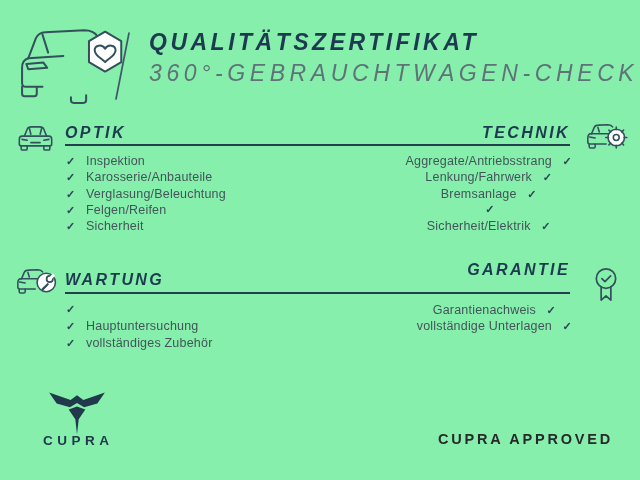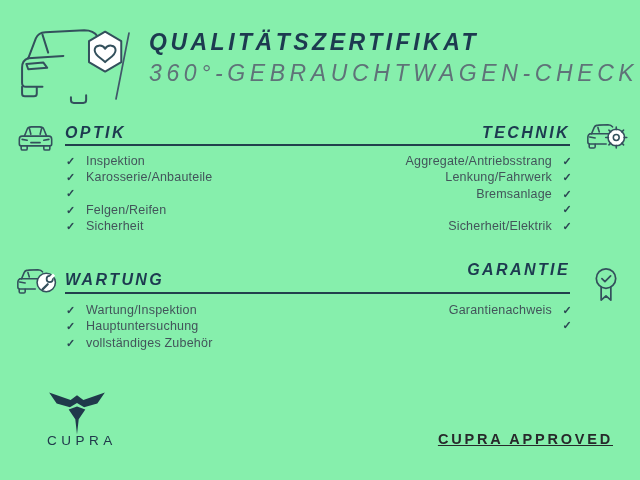--- a/index.html
+++ b/index.html
@@ -37,38 +37,37 @@
 
   
   ul.checklist { list-style:none; margin:0; padding:0; position:absolute; }
   ul.checklist.left  { left:65px; }
   ul.checklist.right { right:68px; }
   ul.checklist li {
     display:flex; align-items:baseline; gap:8px; height:16.3px;
     font-size:12.5px; letter-spacing:0.2px; color:#42545a; white-space:nowrap;
   }
   ul.checklist.left li  { justify-content:flex-start; padding-left:1px; }
-  ul.checklist.right li { justify-content:flex-end; }
+  ul.checklist.right li { justify-content:center; }
   .chk {
     font-size:11px; font-weight:700; color:#2c4854; width:12px; flex:0 0 auto;
   }
   ul.checklist.right .chk { text-align:right; }
 
   
   .ftr-emblem { position:absolute; left:47px; top:389px; }
   .ftr-wordmark {
-    position:absolute; left:43px; top:433px; width:78px; text-align:center;
-    font-size:13.5px; font-weight:400; letter-spacing:4.5px; color:#20394b;
+    position:absolute; left:43px; top:433px; width:78px; text-align:left;
+    font-size:13.5px; font-weight:700; letter-spacing:4.5px; color:#20394b;
     white-space:nowrap;
   }
   .ftr-approved {
     position:absolute; right:27px; top:431px;
     font-size:14.5px; font-weight:700; letter-spacing:2.8px; color:#27292b;
     white-space:nowrap;
-    text-decoration:underline;
   }
 </style>
 </head>
 <body>
 
 <div class="page">
 
   <div class="hdr-logo">
     <svg width="112" height="84" viewBox="0 0 118 88">
       <g class="stroke-ico" stroke-width="2.1">
@@ -137,20 +136,21 @@
     <li>
       <span class="chk">✓</span>
       <span>Inspektion</span>
     </li>
     <li>
       <span class="chk">✓</span>
       <span>Karosserie/Anbauteile</span>
     </li>
     <li>
       <span class="chk">✓</span>
+      <span>Verglasung/Beleuchtung</span>
     </li>
     <li>
       <span class="chk">✓</span>
       <span>Felgen/Reifen</span>
     </li>
     <li>
       <span class="chk">✓</span>
       <span>Sicherheit</span>
     </li>
   </ul>
@@ -205,38 +205,38 @@
         <path d="M8.5 19.5 L8.5 31.5 L13 27.5 L17.5 31.5 L17.5 19.5"></path>
       </g>
     </svg>
   </div>
 
   <div class="underline" style="top:292px;"></div>
 
   <ul class="checklist left" style="top:303px;">
     <li>
       <span class="chk">✓</span>
-      <span>Wartung/Inspektion</span>
     </li>
     <li>
       <span class="chk">✓</span>
       <span>Hauptuntersuchung</span>
     </li>
     <li>
       <span class="chk">✓</span>
       <span>vollständiges Zubehör</span>
     </li>
   </ul>
 
   <ul class="checklist right" style="top:303px;margin-left:20px;">
     <li>
       <span>Garantienachweis</span>
       <span class="chk">✓</span>
     </li>
     <li>
+      <span>vollständige Unterlagen</span>
       <span class="chk">✓</span>
     </li>
   </ul>
 
   <div class="ftr-emblem">
     <svg width="60" height="47" viewBox="0 0 120 96">
       <g fill="#20394b">
         <path d="M3 7 L47 22.5 L60 13 L73 22.5 L117 7 L101.5 29.5 L74.5 37.5 L60 28.5 L45.5 37.5 L18.5 29.5 Z"></path>
         <path d="M43 42 L60 35.5 L77 42 L63.5 62 L60 93 L56.5 62 Z"></path>
       </g>

